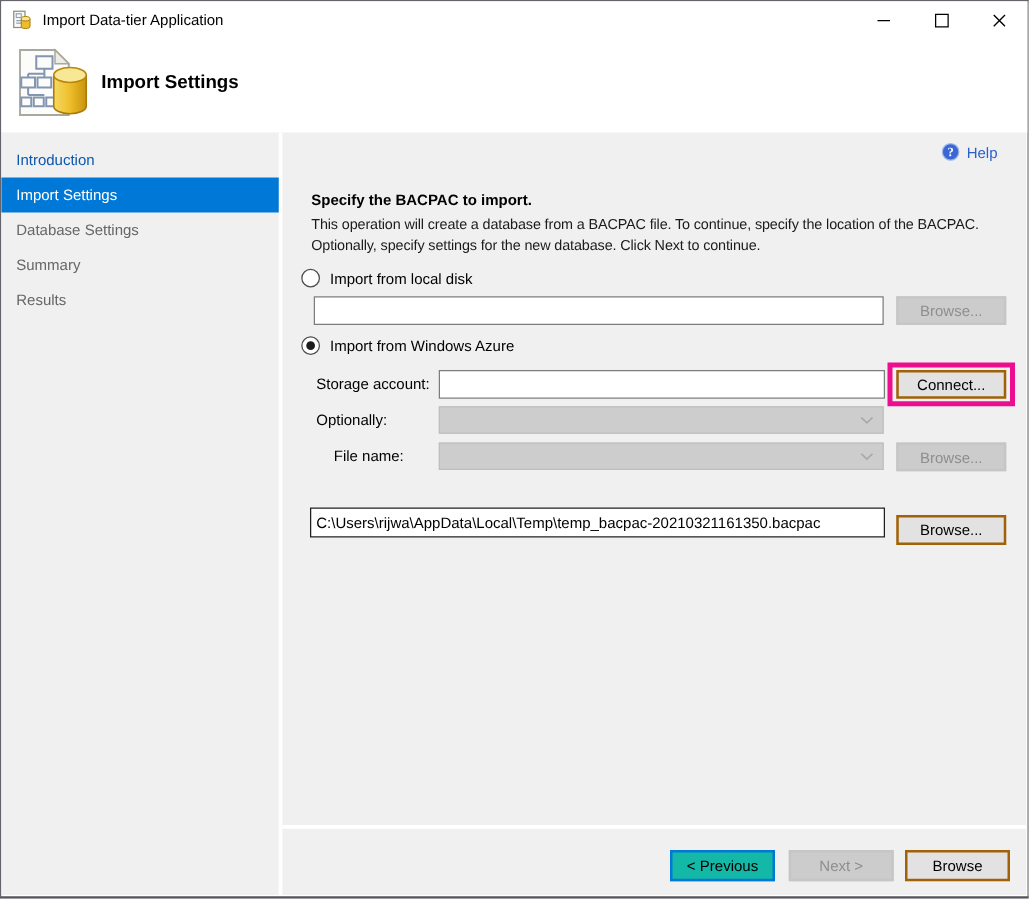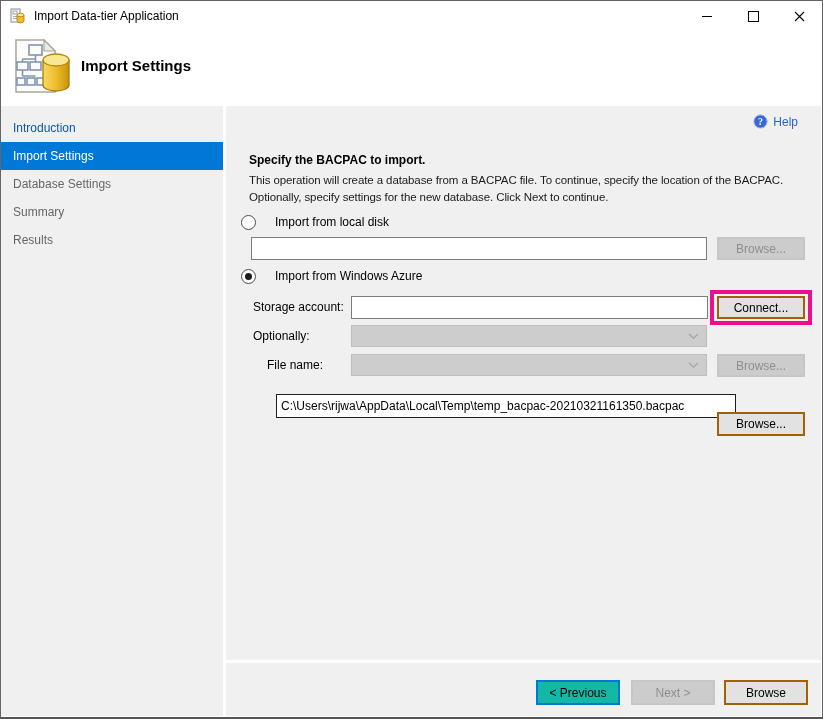--- a/index.html
+++ b/index.html
@@ -26,21 +26,21 @@
            border-right:3px solid #fff;box-sizing:content-box;padding-top:8px;}
   .side-item{height:28px;line-height:28px;padding-left:12px;color:#666;white-space:nowrap;}
   .side-item.link{color:#0b57b0;cursor:pointer;}
   .side-item.selected{background:#0078d7;color:#fff;cursor:pointer;}
 
   
   .main{position:absolute;left:225px;top:105px;right:1px;bottom:1px;background:#f0f0f0;}
   .help{position:absolute;top:8px;right:23px;display:flex;align-items:center;gap:5px;color:#2a5fd0;cursor:pointer;}
   .heading{position:absolute;left:23px;top:47px;font-weight:bold;color:#000;white-space:nowrap;}
   .desc{position:absolute;left:23px;top:66px;width:578px;line-height:17px;font-size:11.5px;letter-spacing:-0.1px;color:#1a1a1a;}
-  .radio-row{position:absolute;display:flex;align-items:flex-start;gap:19px;color:#000;}
+  .radio-row{position:absolute;display:flex;align-items:center;gap:8px;color:#000;}
   .radio{width:13px;height:13px;border:1px solid #4c4c4c;border-radius:50%;background:#fff;box-sizing:content-box;flex:0 0 auto;}
   .radio.checked::after{content:"";display:block;width:7px;height:7px;margin:3px;border-radius:50%;background:#1c1c1c;}
   .tb{position:absolute;box-sizing:border-box;background:#fff;border:1px solid #7c7c7c;height:23px;
       font-family:"Liberation Sans",sans-serif;font-size:12px;color:#000;padding:0 4px;outline:none;}
   .tb.focused{border:1px solid #1f1f1f;}
   .btn{position:absolute;box-sizing:border-box;background:#e2e2e2;border:2px solid #a16207;height:23px;
        font-family:"Liberation Sans",sans-serif;font-size:12px;color:#000;padding:0;cursor:pointer;}
   .btn:disabled{background:#cccccc;border-color:#c6c6c6;color:#8e8e8e;cursor:default;}
   .btn.default{border:2px solid #0078d7;background:#14b8a6;}
   .field-label{position:absolute;line-height:23px;color:#000;white-space:nowrap;}
@@ -57,21 +57,21 @@
   #radio-row-azure{left:15px;top:163px;}
   #lbl-storage{left:27px;top:190px;}
   #tb-storage{left:125px;top:190px;width:357px;}
   #hl-connect{left:484px;top:184px;}
   #lbl-container{left:27px;top:219px;}
   #dd-container{left:125px;top:219px;width:356px;}
   #lbl-file{left:27px;top:248px;margin-left:14px;}
   #dd-file{left:125px;top:248px;width:356px;}
   #btn-browse-file{left:491px;top:248px;width:88px;}
   #lbl-temp{left:23px;top:283px;}
-  #tb-temp{left:22px;top:288px;width:460px;height:24px;margin-left:28px;}
+  #tb-temp{left:22px;top:300px;width:460px;height:24px;}
   #btn-browse-temp{left:491px;top:306px;width:88px;height:24px;}
   #btn-previous{left:310px;top:574px;width:84px;height:25px;}
   #btn-next{left:405px;top:574px;width:84px;height:25px;}
   #btn-cancel{left:498px;top:574px;width:84px;height:25px;}
 </style>
 </head>
 <body>
 
 <div class="window">
 

